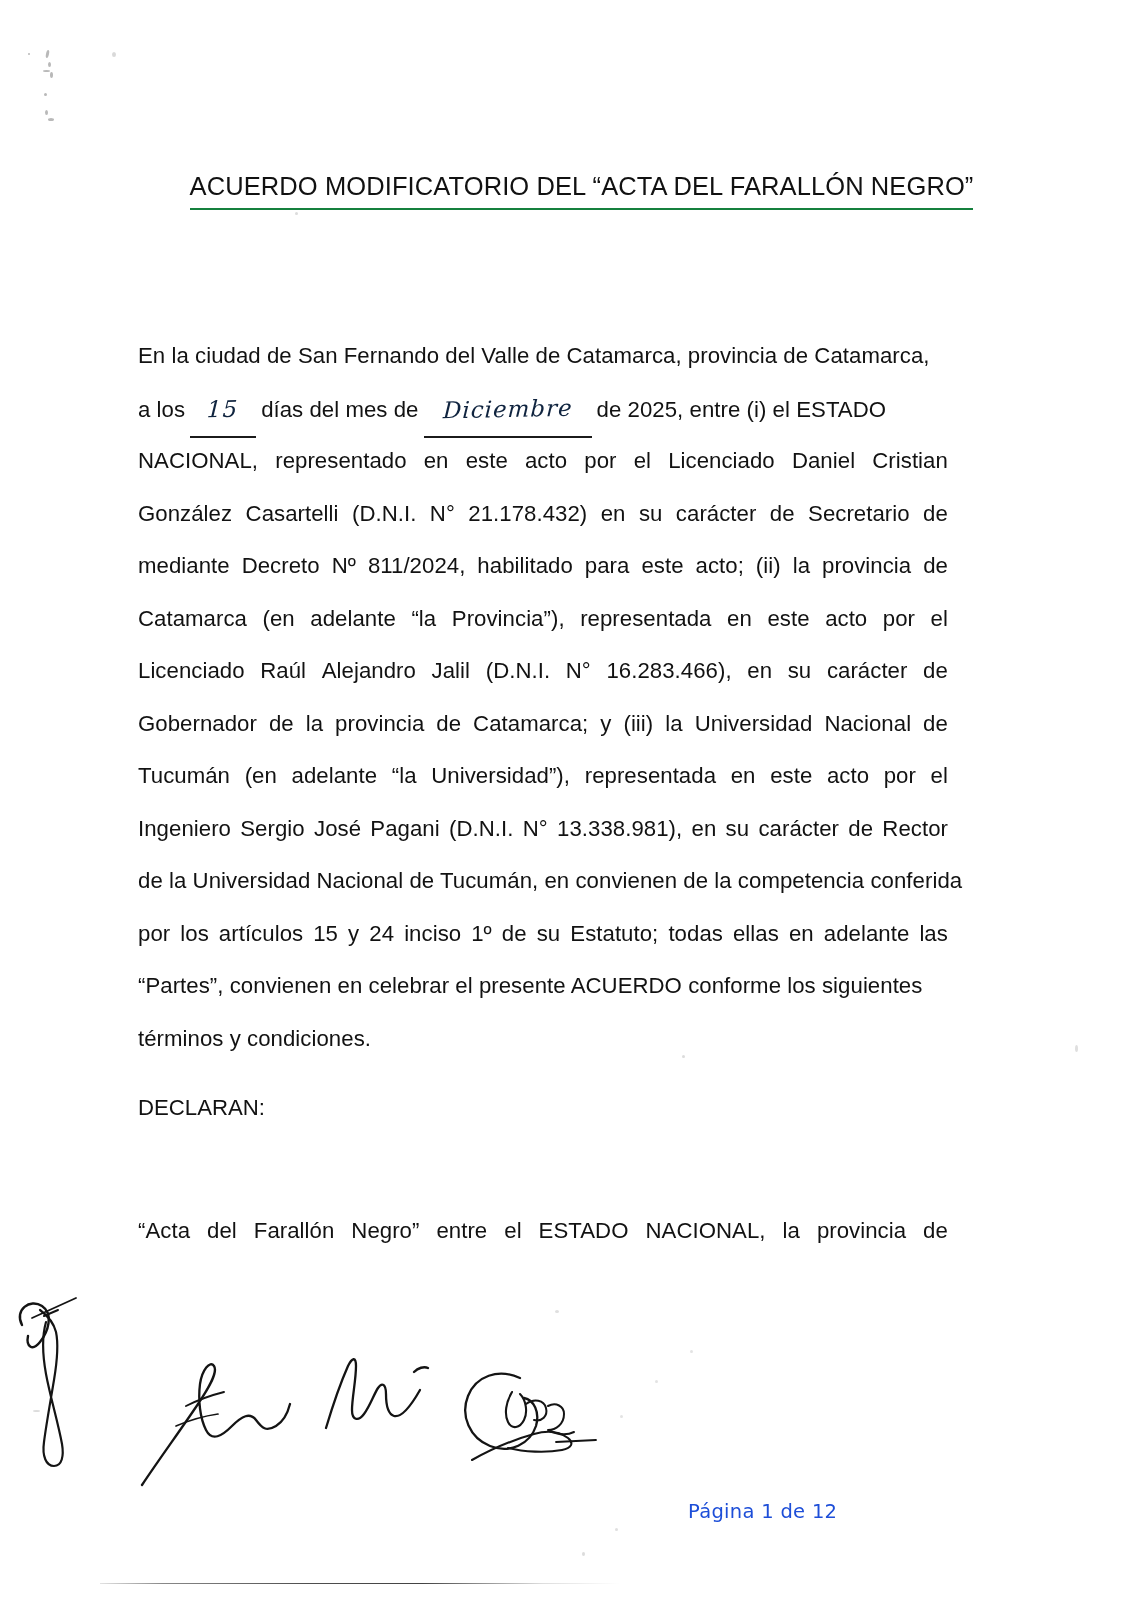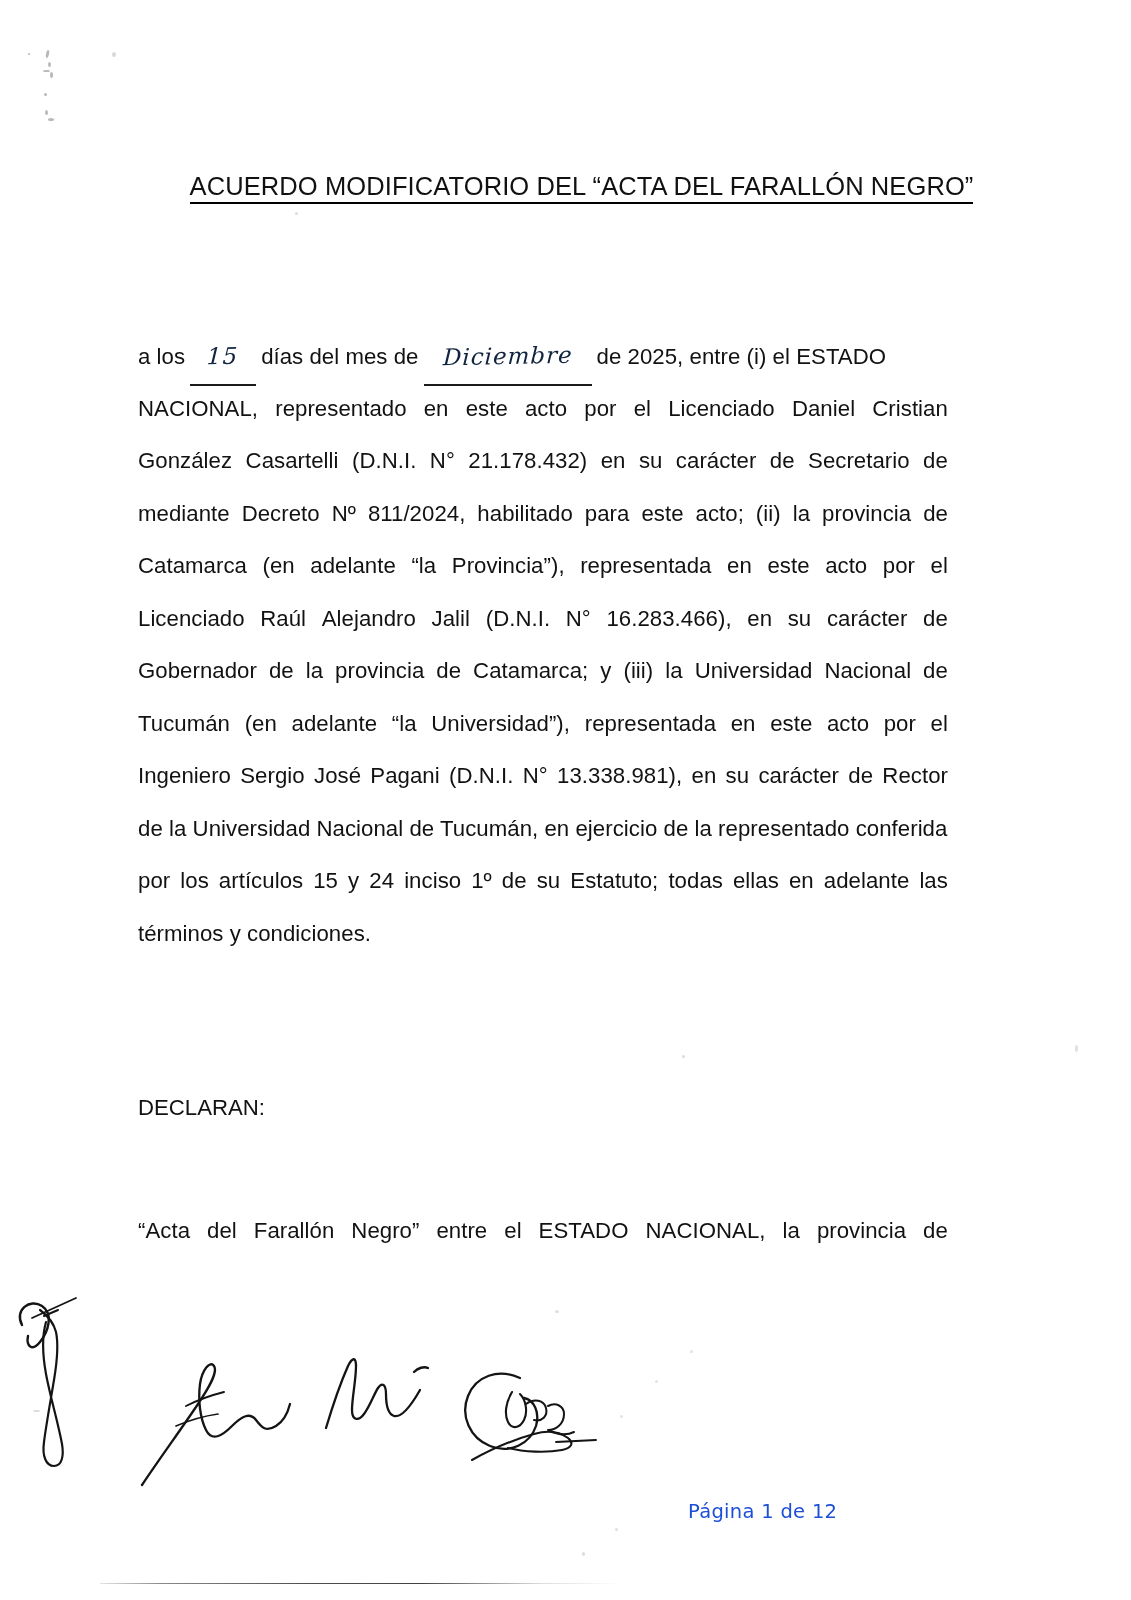--- a/index.html
+++ b/index.html
@@ -54,22 +54,22 @@
     left: 0;
     top: 172px;
     width: 1131px;
     text-align: center;
     font-size: 25.5px;
     letter-spacing: .1px;
     white-space: nowrap;
     color: #111;
   }
   .doc-title span.underlined {
-    border-bottom: 2px solid #000000;
-    padding-bottom: 2px;
+    border-bottom: 2px solid #15803d;
+    padding-bottom: 8px;
     margin-left: 32px;
   }
 
   
   .body-block {
     position: absolute;
     left: 138px;
     top: 330px;
     width: 810px;
   }
@@ -200,20 +200,21 @@
   <div class="speckle s17"></div>
   <div class="speckle s18"></div>
   <div class="speckle s19"></div>
 
   <div class="doc-title">
     <span class="underlined">ACUERDO MODIFICATORIO DEL “ACTA DEL FARALLÓN NEGRO”</span>
   </div>
 
   <div class="body-block">
 
+    <div class="para-line">En la ciudad de San Fernando del Valle de Catamarca, provincia de Catamarca,</div>
 
     <div class="para-line">
       <span>a los</span><span class="blank-short"><span class="hand">15</span></span><span>días del mes de</span><span class="blank-long"><span class="hand">Diciembre</span></span><span>de 2025, entre (i) el ESTADO</span>
     </div>
 
     <div class="para-line justify">
       <span>NACIONAL,</span>
       <span>representado</span>
       <span>en</span>
       <span>este</span>
@@ -320,41 +321,42 @@
       <span>(D.N.I.</span>
       <span>N°</span>
       <span>13.338.981),</span>
       <span>en</span>
       <span>su</span>
       <span>carácter</span>
       <span>de</span>
       <span>Rector</span>
     </div>
 
-    <div class="para-line">de la Universidad Nacional de Tucumán, en ejercicio de la representado conferida</div>
+    <div class="para-line">de la Universidad Nacional de Tucumán, en convienen de la competencia conferida</div>
 
     <div class="para-line justify">
       <span>por</span>
       <span>los</span>
       <span>artículos</span>
       <span>15</span>
       <span>y</span>
       <span>24</span>
       <span>inciso</span>
       <span>1º</span>
       <span>de</span>
       <span>su</span>
       <span>Estatuto;</span>
       <span>todas</span>
       <span>ellas</span>
       <span>en</span>
       <span>adelante</span>
       <span>las</span>
     </div>
 
+    <div class="para-line">“Partes”, convienen en celebrar el presente ACUERDO conforme los siguientes</div>
     <div class="para-line">términos y condiciones.</div>
   </div>
 
   <div class="declaran">DECLARAN:</div>
 
   <div class="closing-block">
     <div class="para-line justify">
       <span>“Acta</span>
       <span>del</span>
       <span>Farallón</span>

